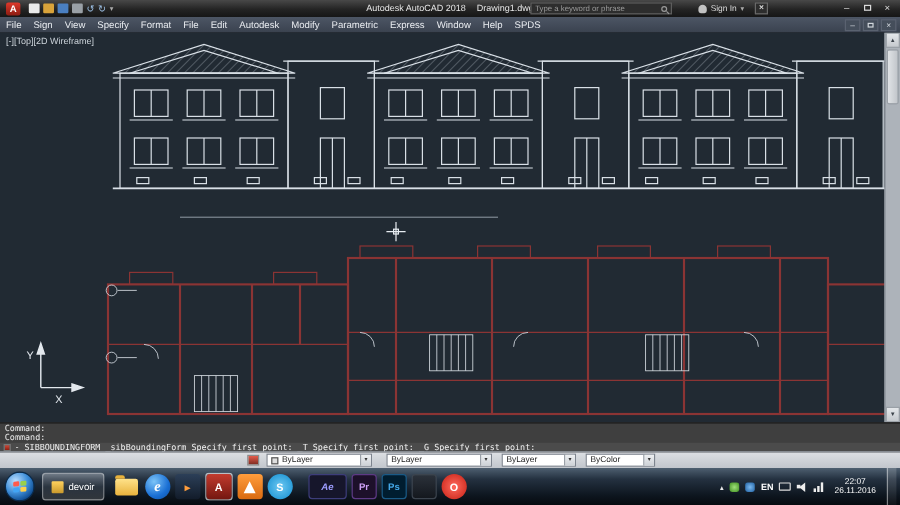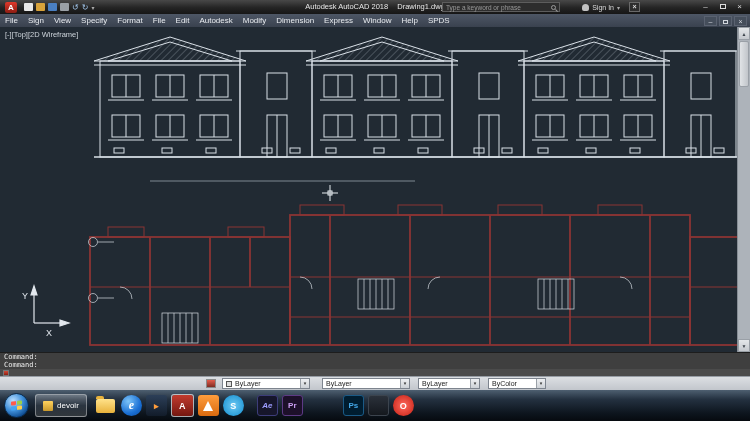--- a/index.html
+++ b/index.html
@@ -102,26 +102,26 @@
   .icon-media { width:21px; height:21px; border-radius:3px; background:linear-gradient(#2c3f58,#121c2a);
     color:#ff9d3c; font-size:9px; display:flex; align-items:center; justify-content:center; }
   .icon-acad { width:21px; height:21px; border-radius:3px; background:linear-gradient(#c23b2e,#741710);
     color:#fff; display:flex; align-items:center; justify-content:center; }
   .icon-vlc { width:21px; height:21px; border-radius:3px; background:linear-gradient(#ff9d3c,#d96a10);
     display:flex; align-items:center; justify-content:center; }
   .cone { width:0; height:0; border-left:5px solid transparent; border-right:5px solid transparent;
     border-bottom:10px solid #fff; }
   .icon-skype { width:21px; height:21px; border-radius:50%; background:radial-gradient(#6ec9f2,#0f8cd0);
     color:#fff; display:flex; align-items:center; justify-content:center; }
-  .icon-ae { background:#16162b; color:#9d9dff; border:1px solid #3d3d7a; font-size:8px; width:21px; height:21px;
+  .icon-ae { background:#16162b; color:#9d9dff; border:1px solid #3d3d7a; font-size:8px; width:32px; height:21px;
     border-radius:3px; display:flex; align-items:center; justify-content:center;font-style:italic; }
   .icon-pr { background:#1d102a; color:#cda0f5; border:1px solid #5d3a85; font-size:8px; width:21px; height:21px;
     border-radius:3px; display:flex; align-items:center; justify-content:center; }
   .icon-ps { background:#001d30; color:#43a8e8; border:1px solid #1a5a86; font-size:8px; width:21px; height:21px;
-    border-radius:3px; display:flex; align-items:center; justify-content:center;margin-left:36px; }
+    border-radius:3px; display:flex; align-items:center; justify-content:center; }
   .icon-darkapp { width:21px; height:21px; border-radius:3px; background:linear-gradient(#2b313a,#14181e);
     border:1px solid #3c444e; }
   .icon-opera { width:21px; height:21px; border-radius:50%; background:radial-gradient(#ff6a5e,#c41e12);
     color:#fff; display:flex; align-items:center; justify-content:center; }
   .gap-before { margin-left:9px; }
   .tray { margin-left:auto; display:flex; align-items:center; gap:5px; color:#fff; padding-right:3px; }
   .tray-arrow { font-size:6px; color:#eaeaea; }
   .mini { width:8px; height:8px; border-radius:2px; flex:none; }
   .mini-green{background:radial-gradient(#9fe07a,#3f8f1f);} .mini-blue{background:radial-gradient(#7ab8ef,#1f5f9f);}
   .lang { font-size:7.5px; font-weight:bold; }
@@ -176,21 +176,21 @@
   <div class="menubar">
     <span class="menu-item">File</span>
     <span class="menu-item">Sign</span>
     <span class="menu-item">View</span>
     <span class="menu-item">Specify</span>
     <span class="menu-item">Format</span>
     <span class="menu-item">File</span>
     <span class="menu-item">Edit</span>
     <span class="menu-item">Autodesk</span>
     <span class="menu-item">Modify</span>
-    <span class="menu-item">Dimension</span>
+    <span class="menu-item">Parametric</span>
     <span class="menu-item">Express</span>
     <span class="menu-item">Window</span>
     <span class="menu-item">Help</span>
     <span class="menu-item">SPDS</span>
     <div class="mdi-controls">
       <span class="mdi-btn">–</span>
       <span class="mdi-btn"><span class="mdi-maxbox"></span></span>
       <span class="mdi-btn">×</span>
     </div>
   </div>
@@ -322,20 +322,21 @@
       <div class="sb-spacer"></div>
       <div class="sb-btn">▼</div>
     </div>
   </div>
 
   <div class="cmdwin">
     <div class="cmd-line">Command:</div>
     <div class="cmd-line">Command:</div>
     <div class="cmd-active">
       <span class="cmd-icon"></span>
+      <span>- SIBBOUNDINGFORM _sibBoundingForm Specify first point: _T Specify first point: _G Specify first point:</span>
     </div>
   </div>
 
   <div class="propsbar">
     <div class="pb-icon"></div>
     <div class="combo combo-color">
       <span class="swatch"></span>
       <span>ByLayer</span>
       <span class="arrow">▾</span>
     </div>
@@ -378,15 +379,33 @@
       <div class="dock-item icon-vlc">
           <span class="cone"></span>
         </div>
       <div class="dock-item icon-skype">S</div>
       <div class="dock-item icon-ae gap-before">Ae</div>
       <div class="dock-item icon-pr">Pr</div>
       <div class="dock-item icon-ps">Ps</div>
       <div class="dock-item icon-darkapp"></div>
       <div class="dock-item icon-opera">O</div>
     </div>
+    <div class="tray">
+      <span class="tray-arrow">▴</span>
+      <span class="mini mini-green"></span>
+      <span class="mini mini-blue"></span>
+      <span class="lang">EN</span>
+      <span class="kbd"></span>
+      <span class="speaker"></span>
+      <span class="net">
+          <i class="n1"></i>
+          <i class="n2"></i>
+          <i class="n3"></i>
+        </span>
+      <div class="clock">
+        <div>22:07</div>
+        <div>26.11.2016</div>
+      </div>
+      <div class="show-desktop"></div>
+    </div>
   </div>
 
 </div>
 
 </body></html>

